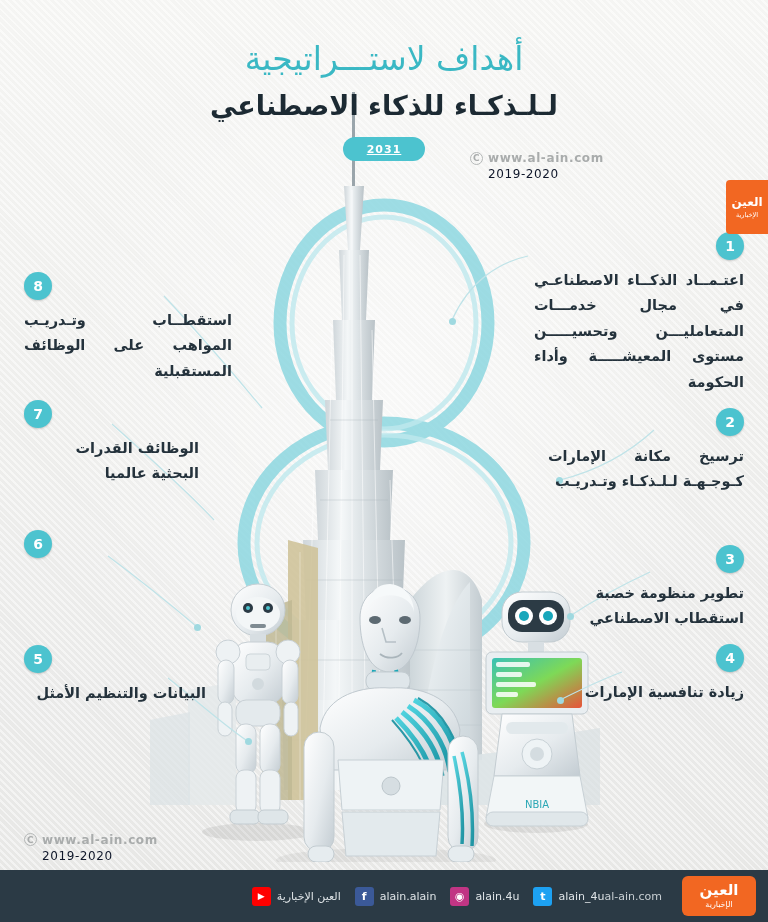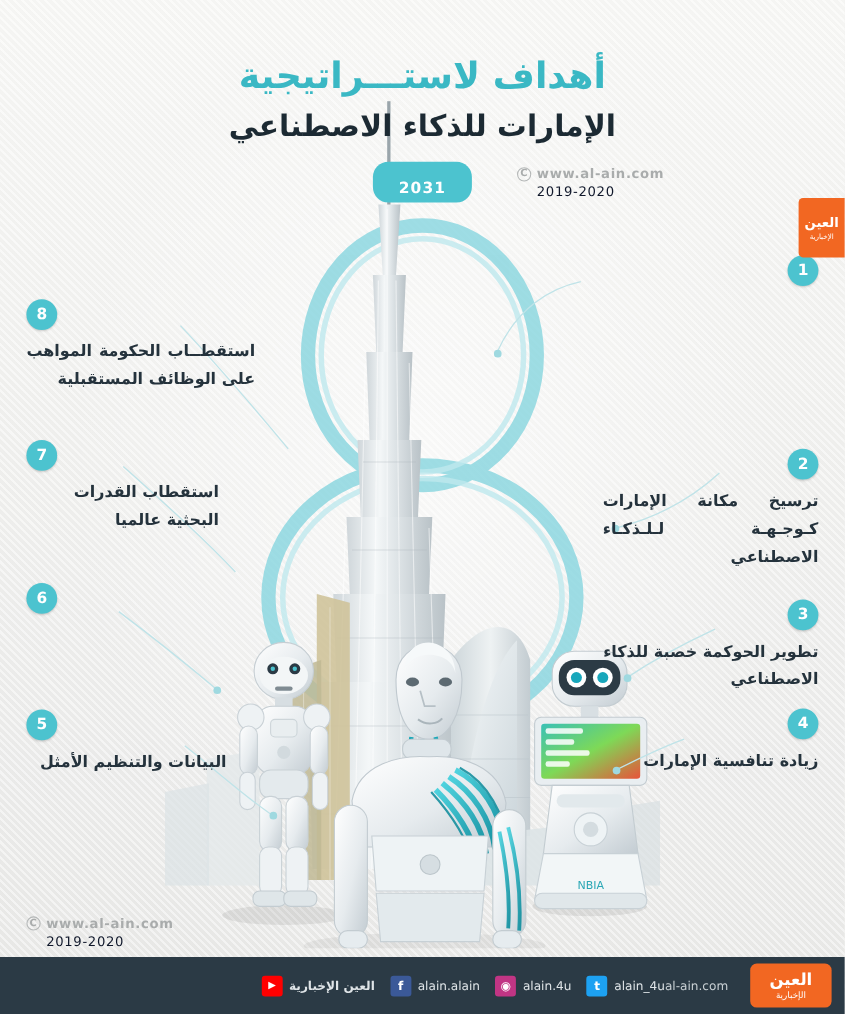--- a/index.html
+++ b/index.html
@@ -45,43 +45,43 @@
 
   
   .header {
     position: absolute;
     top: 38px; left: 0; right: 0;
     text-align: center;
     z-index: 6;
   }
   .title-line1 {
     font-size: 33px;
-    font-weight: bold;
+    font-weight: normal;
     color: #3ab8c4;
     letter-spacing: .5px;
     line-height: 1.25;
-    margin-top: 10px;
   }
   .title-line2 {
     margin-top: 10px;
     font-size: 27px;
     font-weight: bold;
     color: #1c2a33;
     line-height: 1.25;
   }
   .year-badge {
     display: inline-block;
     margin-top: 14px;
     background: #4cc3cf;
     color: #ffffff;
-    font-size: 14px;
+    font-size: 11px;
     font-weight: bold;
     border-radius: 14px;
-    padding: 16px 24px 5px;
+    padding: 6px 24px 5px;
     letter-spacing: 1px;
+    text-decoration: underline;
   }
 
   
   .wm {
     position: absolute;
     color: #b9bbbb;
     font-size: 12px;
     letter-spacing: .6px;
     line-height: 1.35;
     z-index: 6;
@@ -169,21 +169,21 @@
   .footer-site { color: #c9d0d4; font-size: 11px; direction: ltr; margin-right: 12px; }
   .footer-logo {
     width: 74px; height: 40px;
     background: #f26722;
     border-radius: 6px;
     display: flex; flex-direction: column; align-items: center; justify-content: center;
     color: #fff; margin-right: 12px; margin-left: 8px;
   }
   .footer-logo .l1 { font-size: 15px; font-weight: bold; line-height: 1; }
   .footer-logo .l2 { font-size: 8px; margin-top: 2px; letter-spacing: 1px; }
-  .footer-arabic { color: #e7ecef; font-size: 11.5px; font-weight: bold; }
+  .footer-arabic { color: #e7ecef; font-size: 11.5px; }
 
   
   .ribbon {
     position: absolute;
     top: 180px; right: 0;
     width: 42px; height: 54px;
     background: #f26722;
     border-radius: 4px 0 0 4px;
     z-index: 7;
     display: flex; flex-direction: column; align-items: center; justify-content: center;
@@ -402,21 +402,21 @@
 
       <path d="M14 190 L100 190 L108 232 L6 232 Z" fill="#f2f6f7" stroke="#c8d1d6"></path>
       <rect x="6" y="226" width="102" height="14" rx="7" fill="#e0e7ea" stroke="#c8d1d6"></rect>
       <text x="57" y="222" font-size="10" fill="#2aa7b5" text-anchor="middle" font-family="DejaVu Sans">NBIA</text>
     </g>
   </svg>
 </div>
 
 <div class="header">
   <div class="title-line1">أهداف لاستـــراتيجية</div>
-  <div class="title-line2">الإمارات للذكاء الاصطناعي</div>
+  <div class="title-line2">لـلـذكـاء للذكاء الاصطناعي</div>
   <div class="year-badge">2031</div>
 </div>
 
 <div class="wm wm-top">
   <div class="wm-row">
     <span class="wm-copy">C</span>
     <span>www.al-ain.com</span>
   </div>
   <div class="wm-years">2019-2020</div>
 </div>
@@ -448,45 +448,46 @@
 </svg>
 <div class="dot" style="left:449px; top:318px;"></div>
 <div class="dot" style="left:556px; top:477px;"></div>
 <div class="dot" style="left:567px; top:613px;"></div>
 <div class="dot" style="left:557px; top:697px;"></div>
 <div class="dot" style="left:245px; top:738px;"></div>
 <div class="dot" style="left:194px; top:624px;"></div>
 
 <div class="item right" style="top:232px; right:24px; width:210px;">
   <div class="badge">1</div>
+  <div class="txt justified">اعتـمــاد الذكــاء الاصطناعـي في مجال خدمـــات المتعامليـــن وتحسيـــــن مستوى المعيشـــــة وأداء الحكومة</div>
 </div>
 
 <div class="item right" style="top:408px; right:24px; width:196px;">
   <div class="badge">2</div>
-  <div class="txt justified">ترسيخ مكانة الإمارات كـوجـهـة لـلـذكـاء الاصطناعي</div>
+  <div class="txt justified">ترسيخ مكانة الإمارات كـوجـهـة لـلـذكـاء وتـدريـب</div>
 </div>
 
 <div class="item right" style="top:545px; right:24px; width:210px;">
   <div class="badge">3</div>
-  <div class="txt">تطوير الحوكمة خصبة للذكاء الاصطناعي</div>
+  <div class="txt">تطوير منظومة خصبة استقطاب الاصطناعي</div>
 </div>
 
 <div class="item right" style="top:644px; right:24px; width:210px;">
   <div class="badge">4</div>
   <div class="txt">زيادة تنافسية الإمارات</div>
 </div>
 
 <div class="item left" style="top:272px; left:24px; width:208px;">
   <div class="badge">8</div>
-  <div class="txt justified">استقطــاب الحكومة المواهب على الوظائف المستقبلية</div>
+  <div class="txt justified">استقطــاب وتـدريـب المواهب على الوظائف المستقبلية</div>
 </div>
 
 <div class="item left" style="top:400px; left:24px; width:175px;">
   <div class="badge">7</div>
-  <div class="txt">استقطاب القدرات البحثية عالميا</div>
+  <div class="txt">الوظائف القدرات البحثية عالميا</div>
 </div>
 
 <div class="item left" style="top:530px; left:24px; width:182px;">
   <div class="badge">6</div>
 </div>
 
 <div class="item left" style="top:645px; left:24px; width:182px;">
   <div class="badge">5</div>
   <div class="txt">البيانات والتنظيم الأمثل</div>
 </div>

